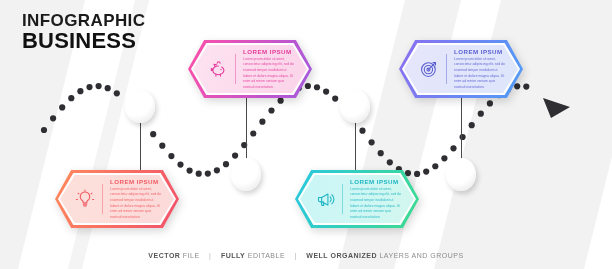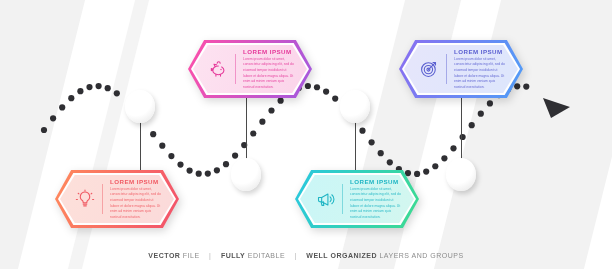--- a/index.html
+++ b/index.html
@@ -159,20 +159,24 @@
 </head>
 <body>
 
 <div id="stage">
 
   <div class="stripe s1"></div>
   <div class="stripe s2"></div>
   <div class="stripe s3"></div>
   <div class="stripe s4"></div>
 
+  <div class="header">
+    <div class="line1">INFOGRAPHIC</div>
+    <div class="line2">BUSINESS</div>
+  </div>
 
   <svg id="wave" viewBox="0 0 612 269">
     <g id="wave-dots">
         <circle cx="44.00" cy="130.00" r="3.1" fill="#2f2f33"></circle>
         <circle cx="53.10" cy="118.28" r="3.1" fill="#2f2f33"></circle>
         <circle cx="62.20" cy="107.40" r="3.1" fill="#2f2f33"></circle>
         <circle cx="71.30" cy="98.16" r="3.1" fill="#2f2f33"></circle>
         <circle cx="80.40" cy="91.22" r="3.1" fill="#2f2f33"></circle>
         <circle cx="89.50" cy="87.08" r="3.1" fill="#2f2f33"></circle>
         <circle cx="98.60" cy="86.05" r="3.1" fill="#2f2f33"></circle>

